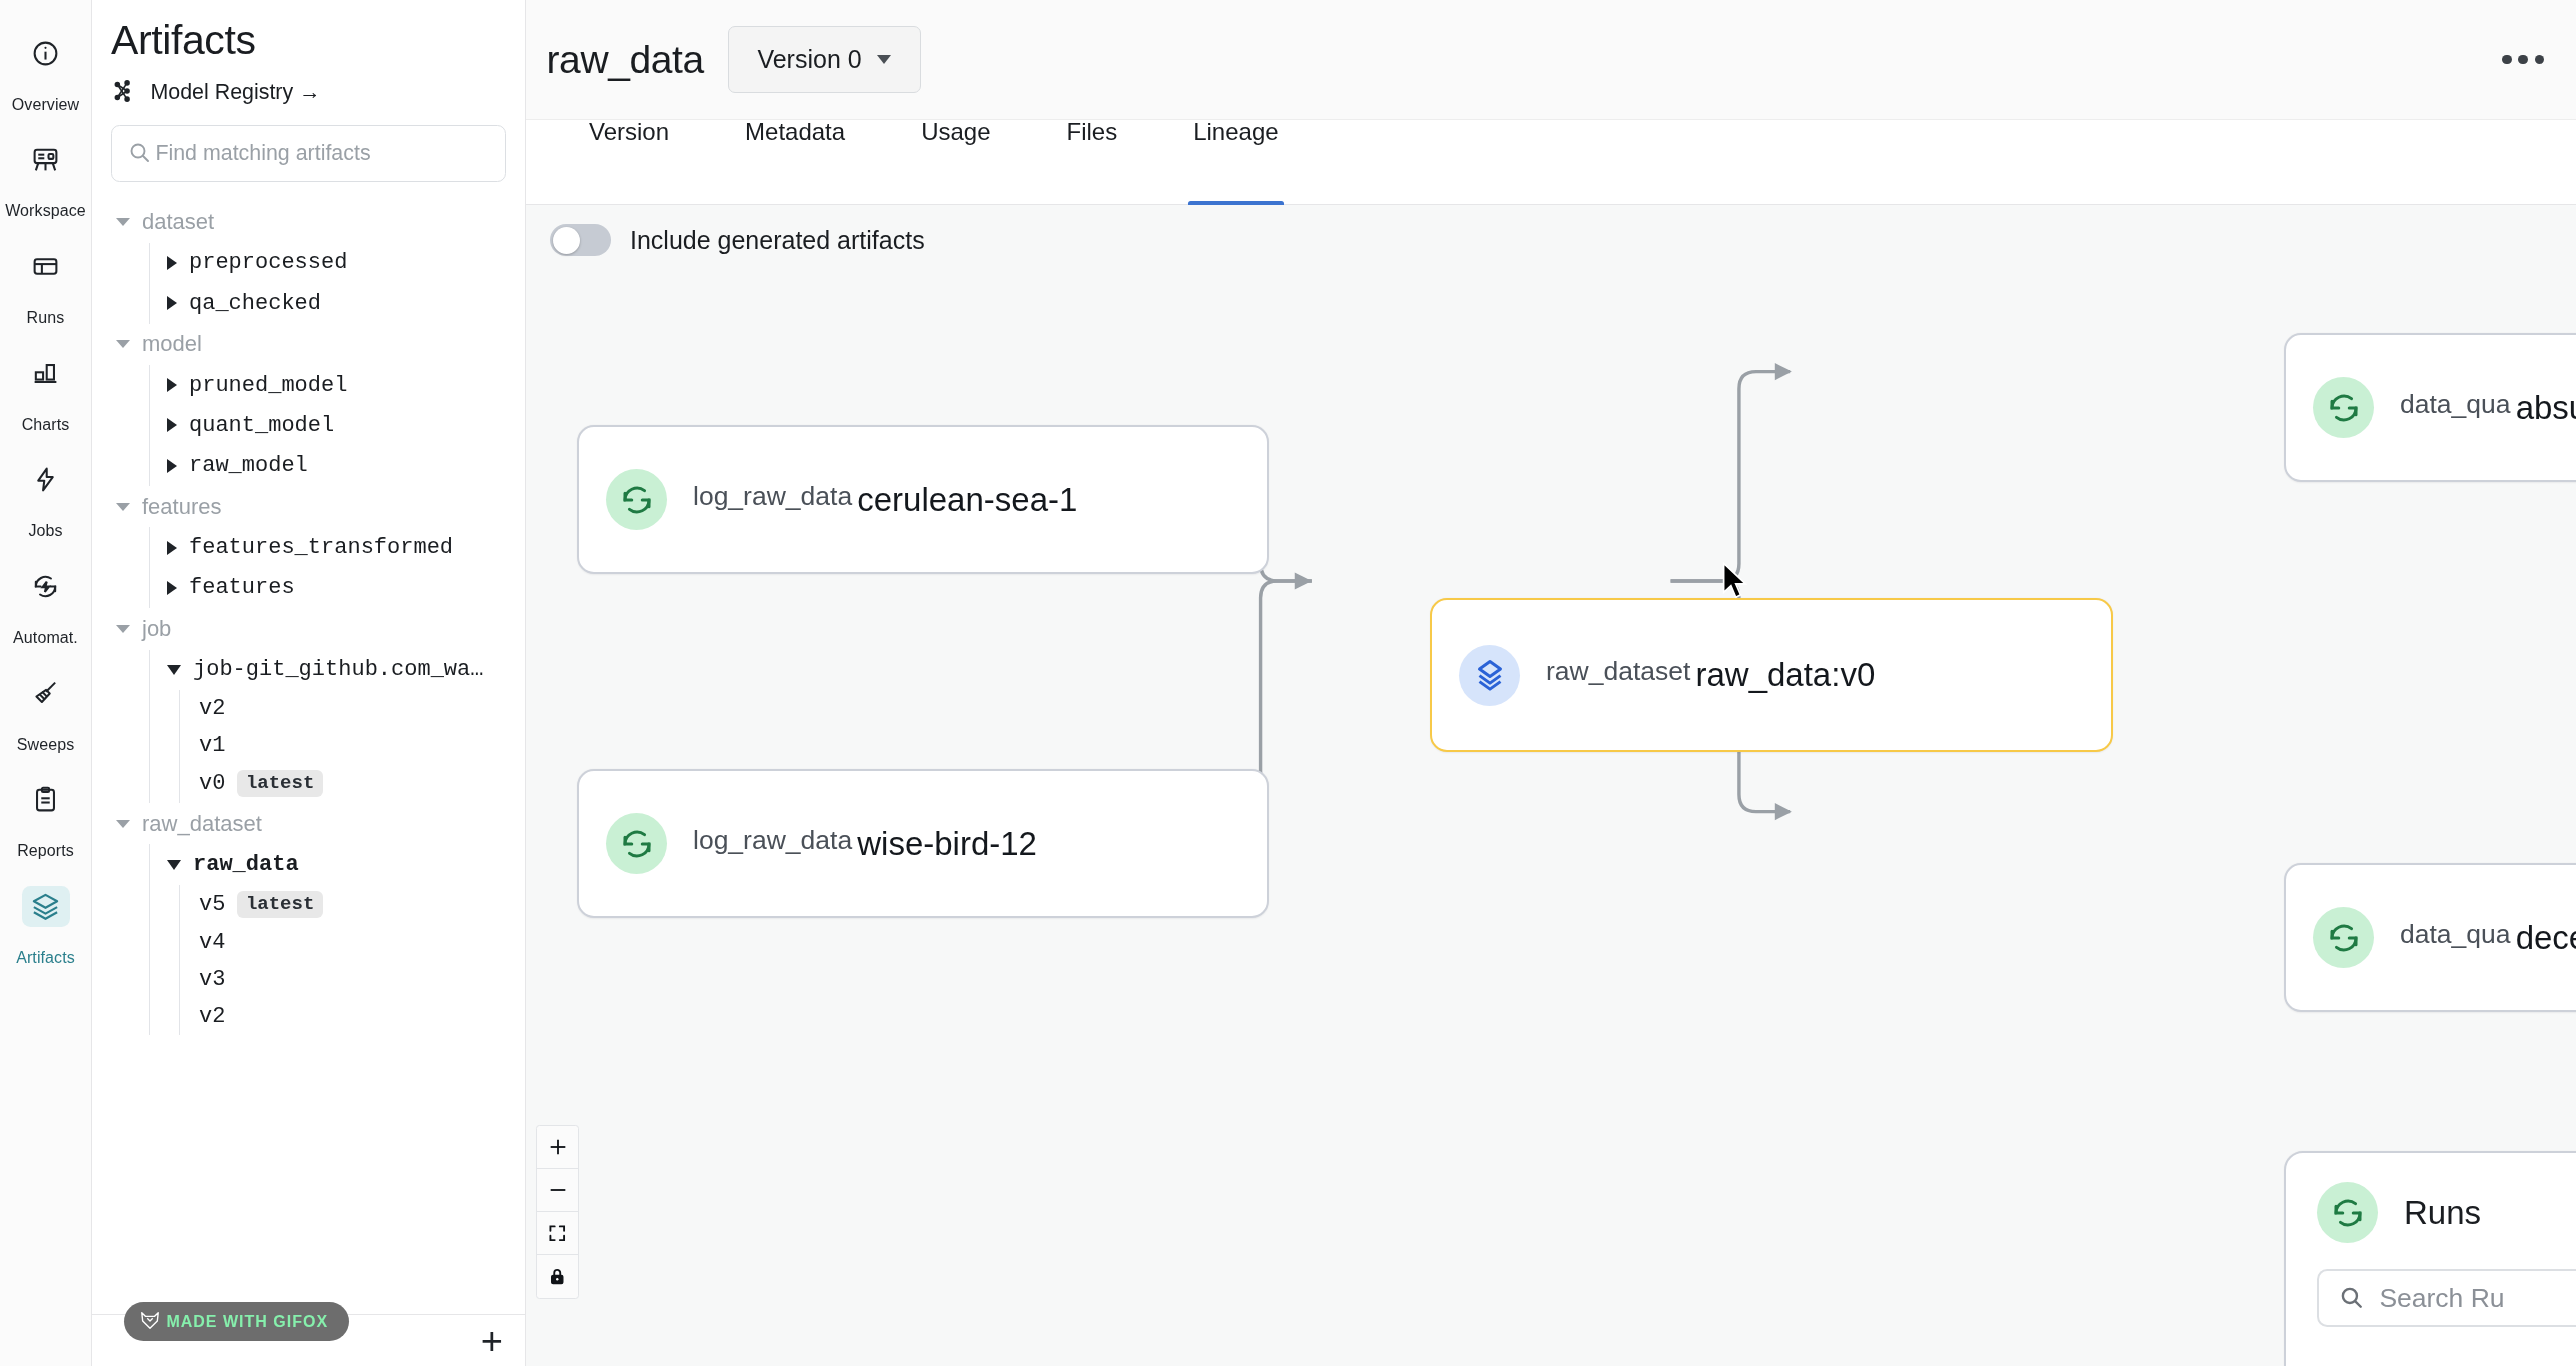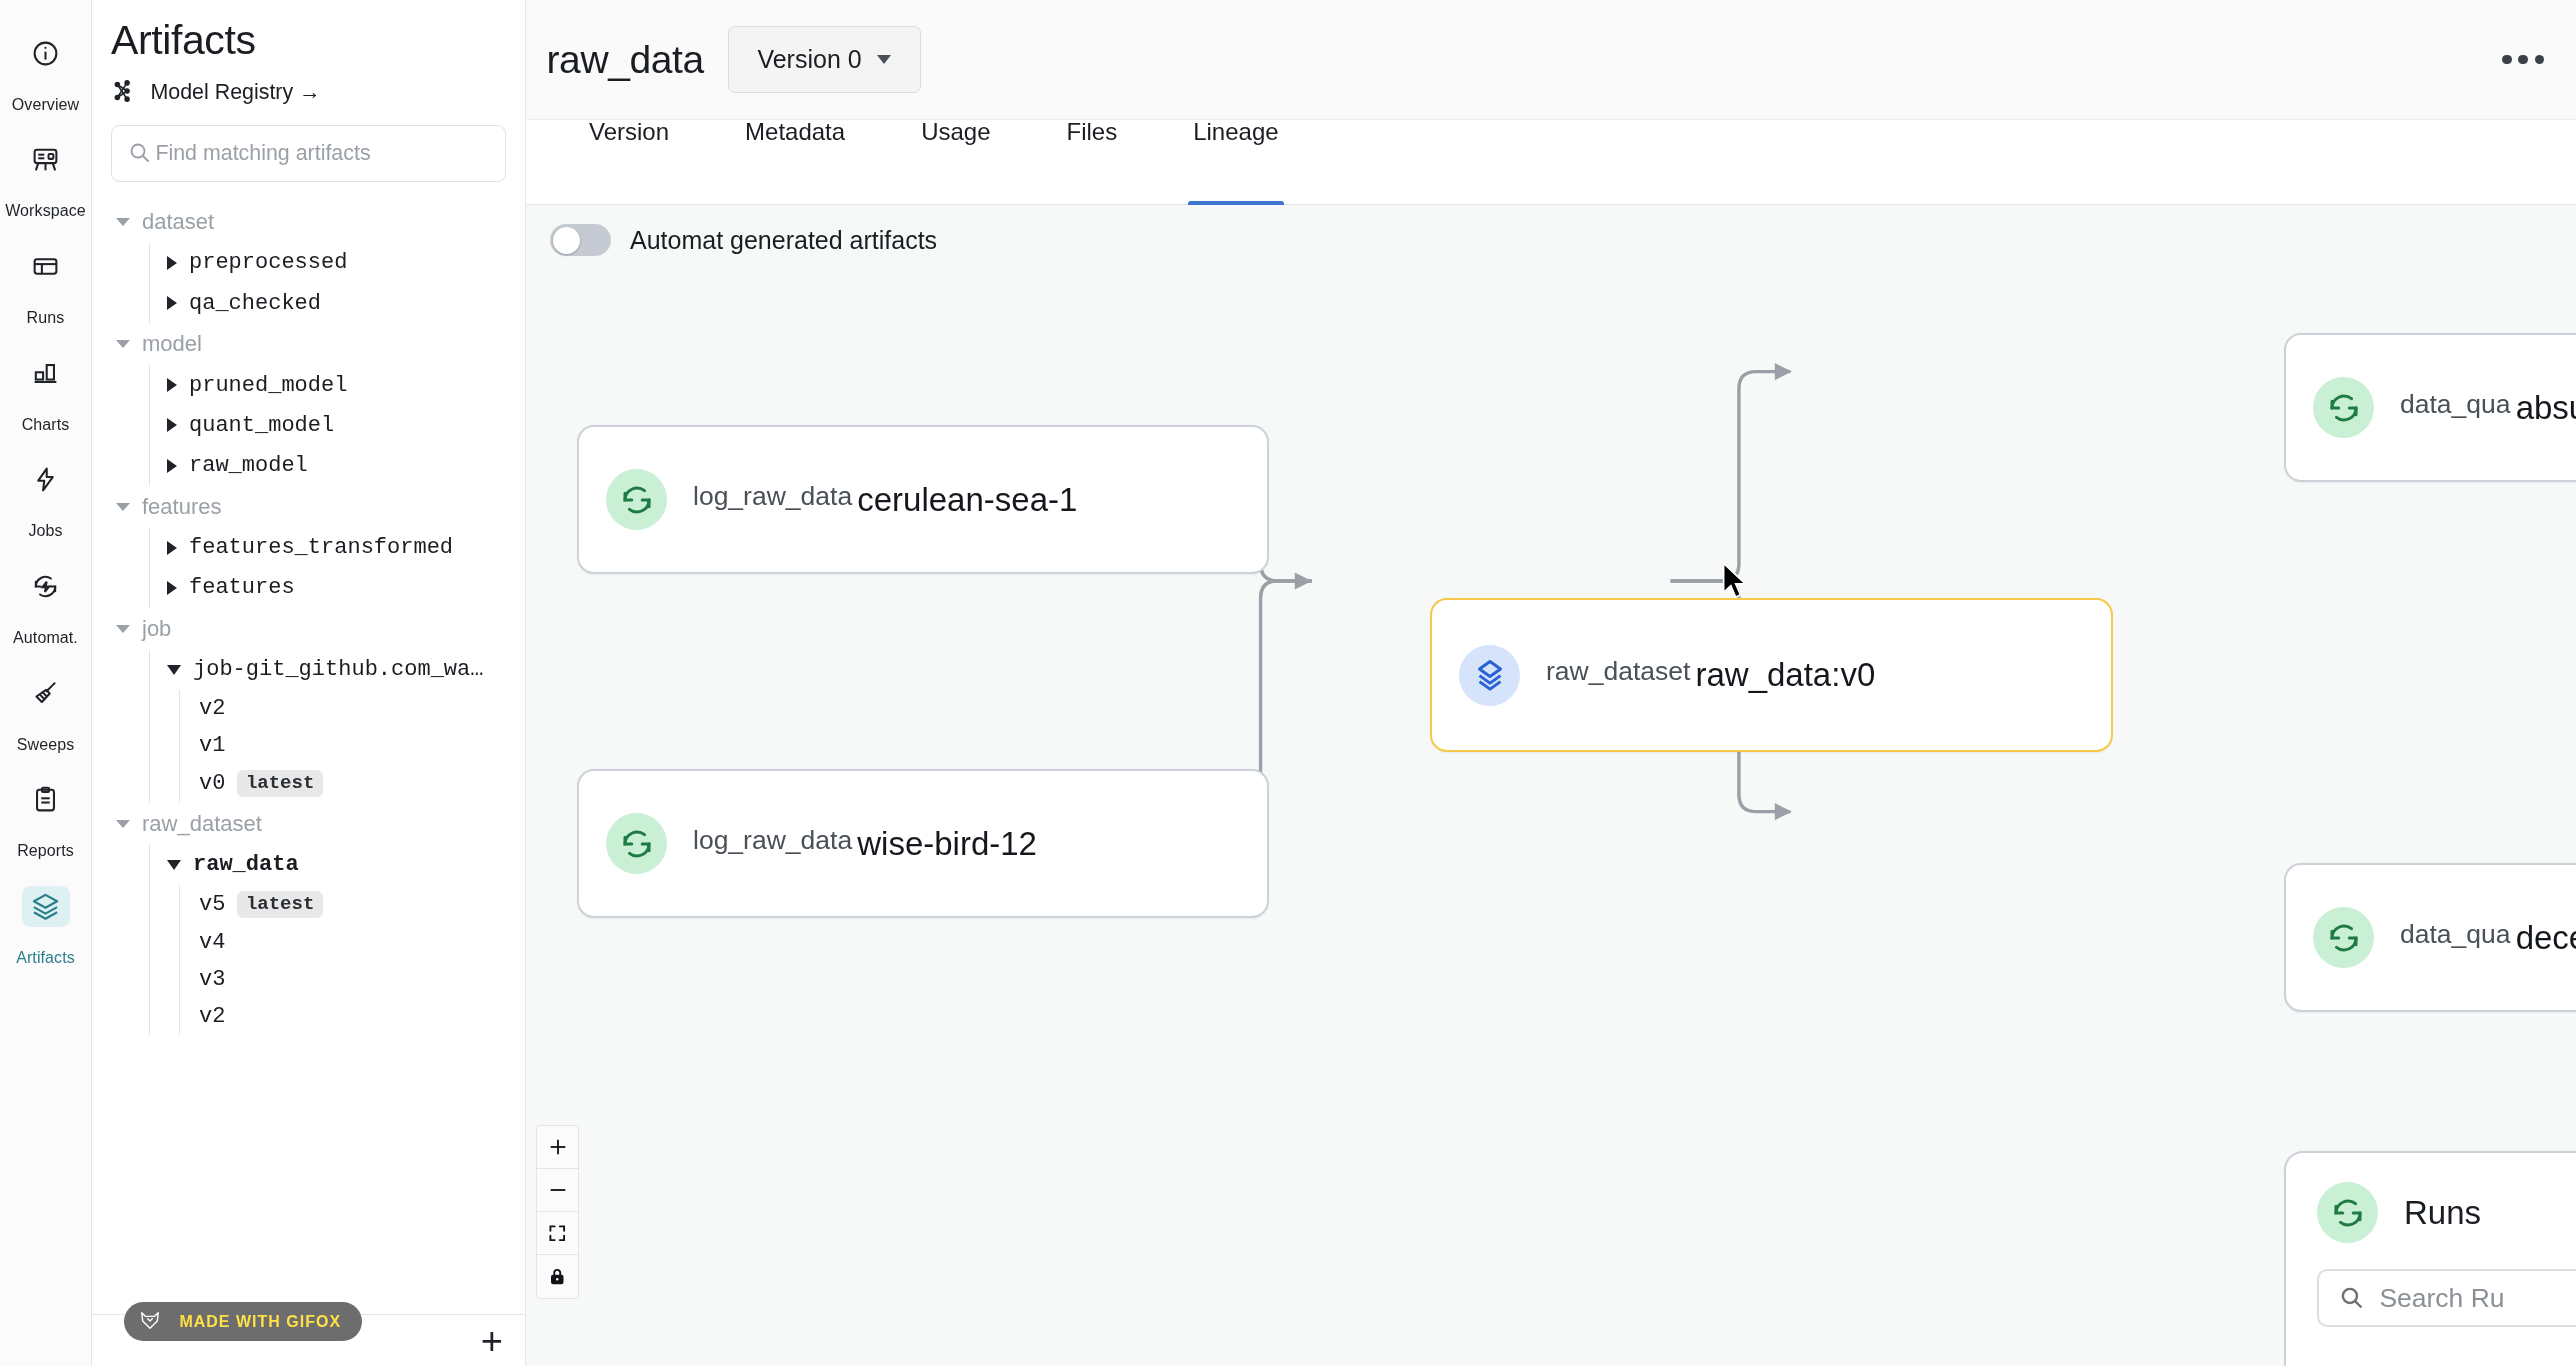--- a/index.html
+++ b/index.html
@@ -85,23 +85,23 @@
 
   .panel-footer {
     height: 53px; border-top: 1.7px solid #e6e6e8;
     display: flex; align-items: center; justify-content: flex-end;
     padding-right: 22px;
   }
   .plus-btn { font-size: 38px; color: #1f2328; line-height: 1; cursor: pointer; font-weight: 300; }
 
   .gifox {
     position: absolute; left: 32px; bottom: 26px;
-    background: #6d6d6d; color: #fde047;
+    background: #6d6d6d; color: #86efac;
     border-radius: 24px; height: 39px;
-    display: flex; align-items: center; gap: 18px;
+    display: flex; align-items: center; gap: 5px;
     padding: 0 20.5px 0 15.4px;
     font-size: 16px; font-weight: bold; letter-spacing: 1px;
     z-index: 40;
   }
 
   
   .main { flex: 1; height: 1367px; display: flex; flex-direction: column; background: #ffffff; position: relative; }
   .header {
     height: 120px; background: #fafafa; border-bottom: 0.9px solid #ededed;
     display: flex; align-items: center; padding: 0 32px 0 20.5px;
@@ -458,21 +458,21 @@
         <div class="tab">Files</div>
         <div class="tab active">Lineage</div>
       </div>
 
     <div class="canvas">
 
       <div class="toggle-row">
         <div class="toggle">
           <span class="knob"></span>
         </div>
-        <span class="toggle-label">Automat generated artifacts</span>
+        <span class="toggle-label">Include generated artifacts</span>
       </div>
 
       <svg class="edges" viewBox="0 0 2400 1360" preserveAspectRatio="none">
         <g fill="none" stroke="#9aa0a6" stroke-width="4">
 
           <path d="M798 293 H 840 Q 860 293 860 313 V 420 Q 860 440 880 440 H 920"></path>
 
           <path d="M798 707 H 840 Q 860 707 860 687 V 460 Q 860 440 880 440 H 920"></path>
 
           <path d="M1340 440 H 1400 Q 1420 440 1420 420 V 215 Q 1420 195 1440 195 H 1480"></path>

